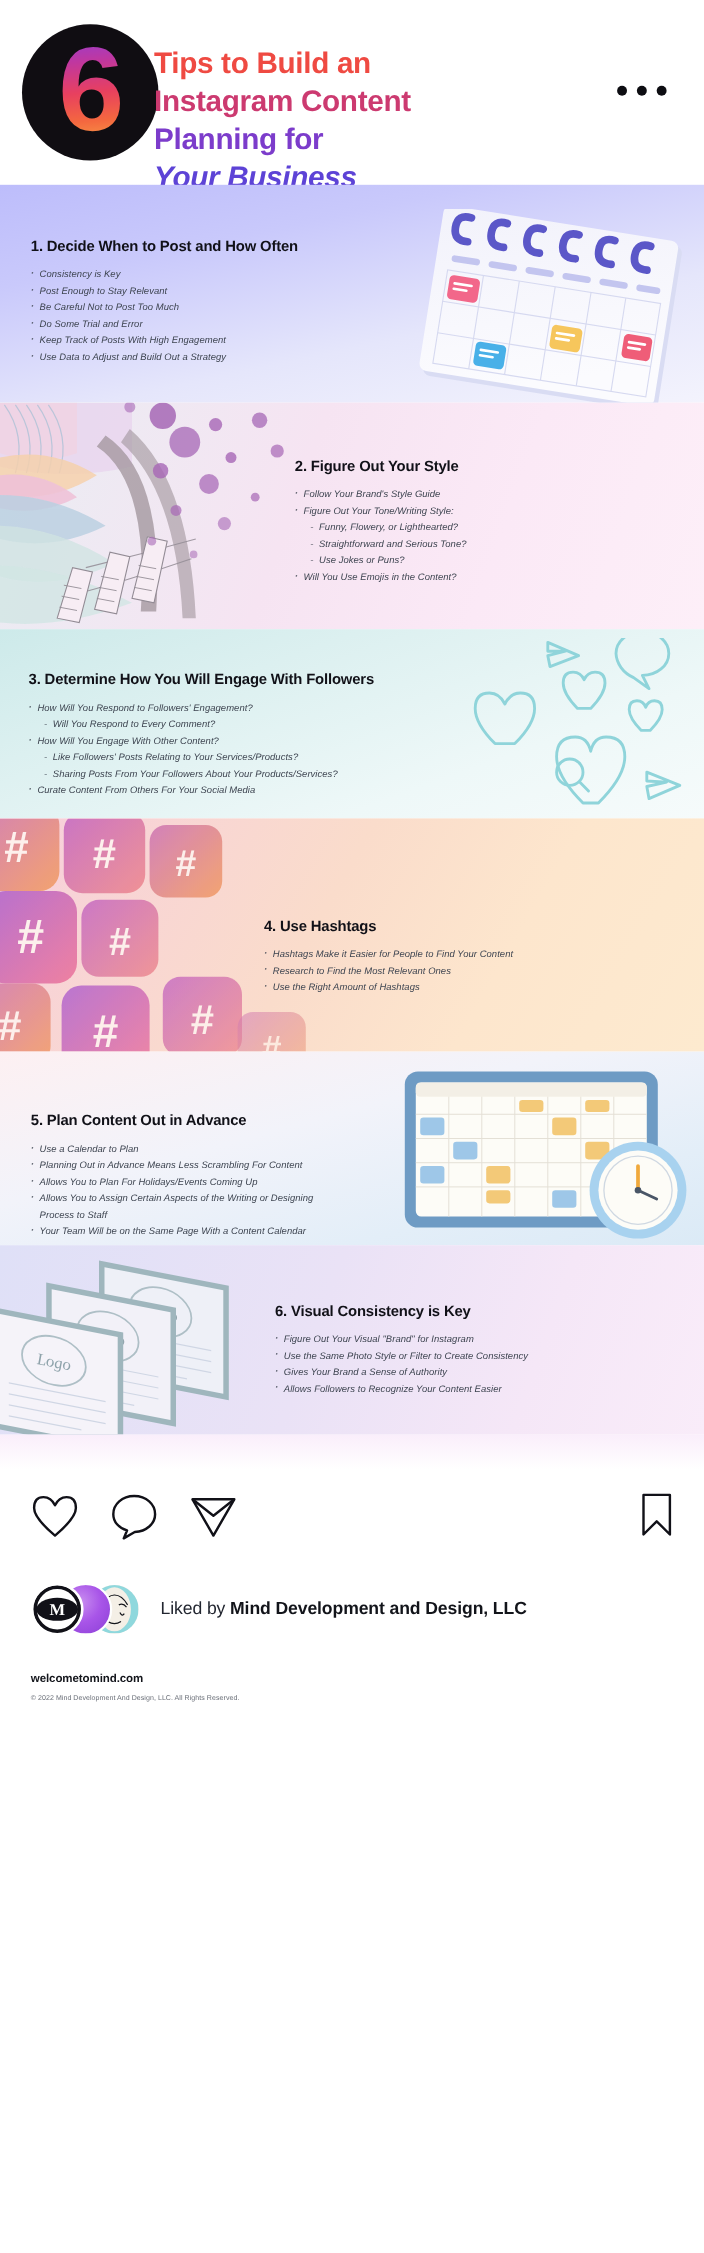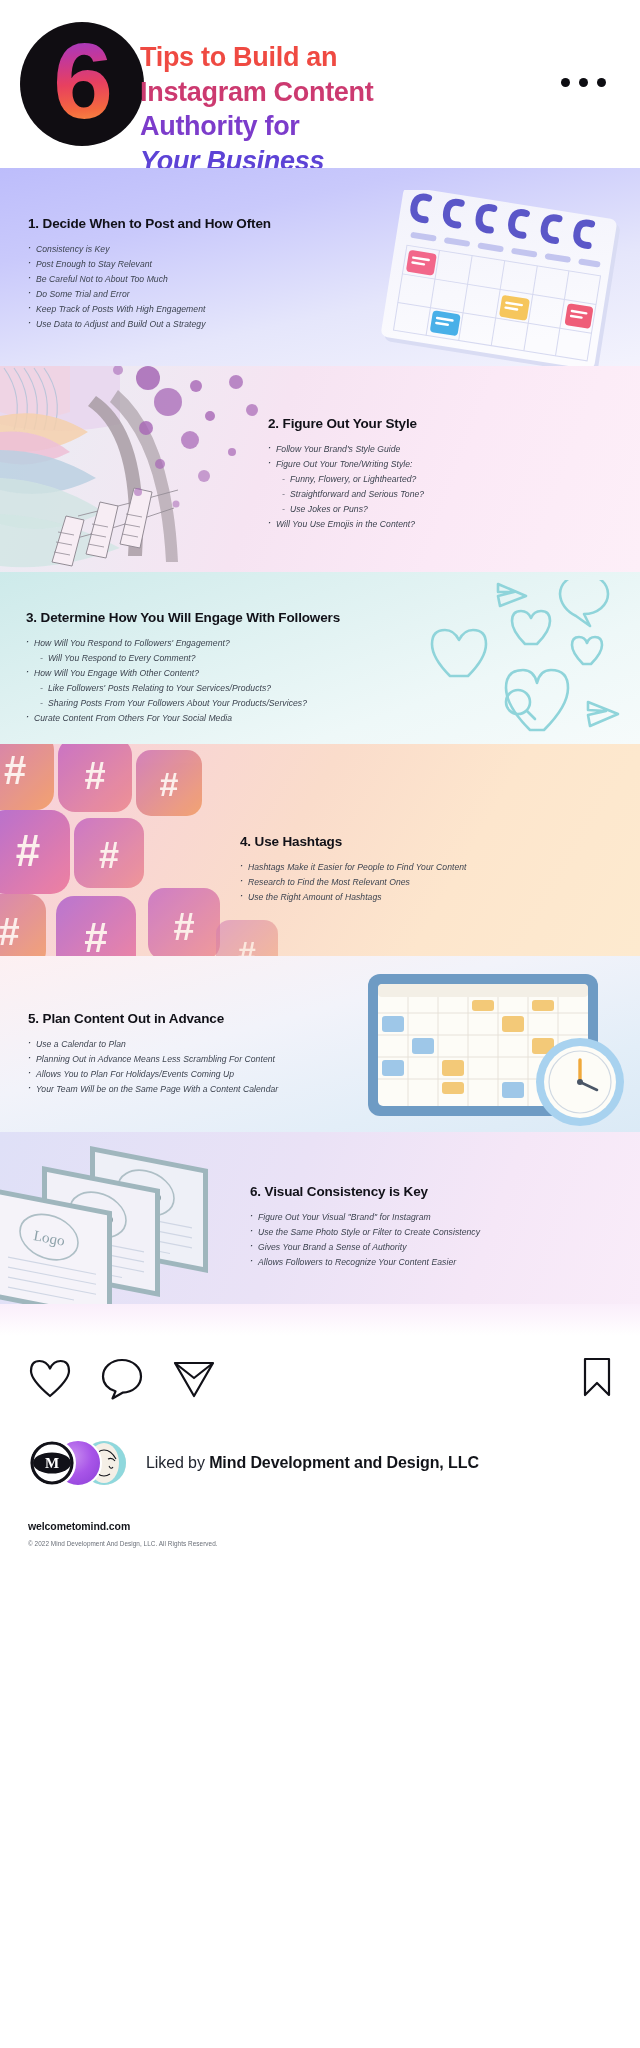--- a/index.html
+++ b/index.html
@@ -220,21 +220,21 @@
 
 <div class="page">
 
   <div class="header">
     <div class="hero-circle">
       <span class="hero-num">6</span>
     </div>
     <div class="hero-title">
       <span class="l1">Tips to Build an</span>
       <span class="l2">Instagram Content</span>
-      <span class="l3">Authority for</span>
+      <span class="l3">Planning for</span>
       <span class="l4">Your Business</span>
     </div>
     <div class="dots">
       <i></i>
       <i></i>
       <i></i>
     </div>
   </div>
 
   <div class="sec" id="sec1">
@@ -294,21 +294,21 @@
           <rect x="66" y="138" width="18" height="2.4" rx="1.2" fill="#fff"></rect>
           <rect x="66" y="143" width="14" height="2.4" rx="1.2" fill="#fff"></rect>
         </g>
       </g>
     </svg>
     <div class="body">
       <h2 class="sec-title">1. Decide When to Post and How Often</h2>
       <ul class="blist">
         <li class="lv1">Consistency is Key</li>
         <li class="lv1">Post Enough to Stay Relevant</li>
-        <li class="lv1">Be Careful Not to About Too Much</li>
+        <li class="lv1">Be Careful Not to Post Too Much</li>
         <li class="lv1">Do Some Trial and Error</li>
         <li class="lv1">Keep Track of Posts With High Engagement</li>
         <li class="lv1">Use Data to Adjust and Build Out a Strategy</li>
       </ul>
     </div>
   </div>
 
   <div class="sec" id="sec2">
     <svg class="art2" viewBox="0 0 320 206">
       <g opacity="0.95">
@@ -524,20 +524,21 @@
         <line x1="226" y1="112" x2="243" y2="120" stroke="#4a5667" stroke-width="2.6" stroke-linecap="round"></line>
         <circle cx="226" cy="112" r="3" fill="#4a5667"></circle>
       </g>
     </svg>
     <div class="body">
       <h2 class="sec-title">5. Plan Content Out in Advance</h2>
       <ul class="blist">
         <li class="lv1">Use a Calendar to Plan</li>
         <li class="lv1">Planning Out in Advance Means Less Scrambling For Content</li>
         <li class="lv1">Allows You to Plan For Holidays/Events Coming Up</li>
+        <li class="lv1">Allows You to Assign Certain Aspects of the Writing or Designing Process to Staff</li>
         <li class="lv1">Your Team Will be on the Same Page With a Content Calendar</li>
       </ul>
     </div>
   </div>
 
   <div class="sec" id="sec6">
     <svg class="art6" viewBox="0 0 270 168">
       <g>
         <g transform="translate(96,10) skewY(11)">
           <rect x="0" y="0" width="118" height="104" fill="#9fb6bd"></rect>

